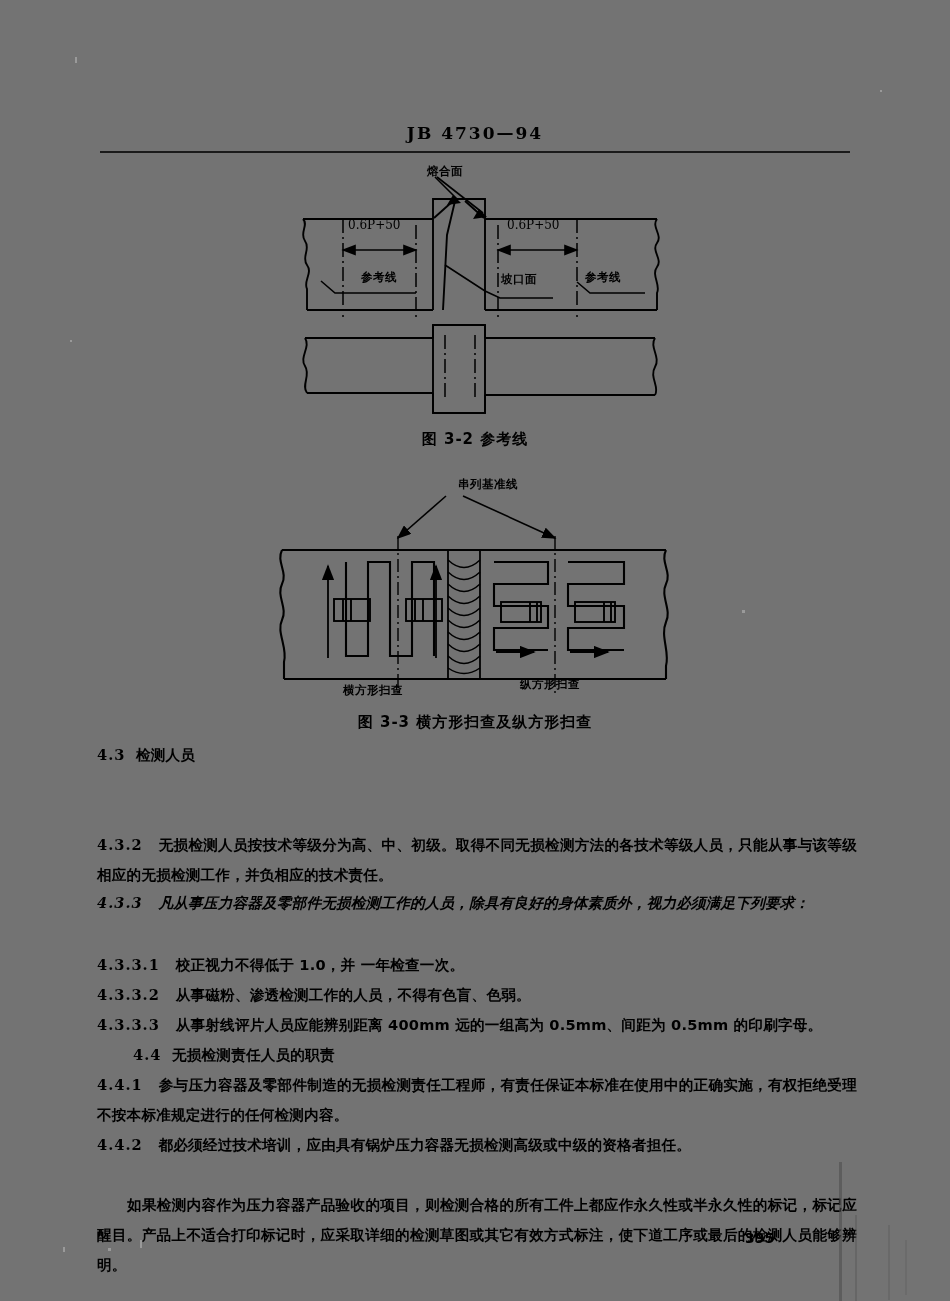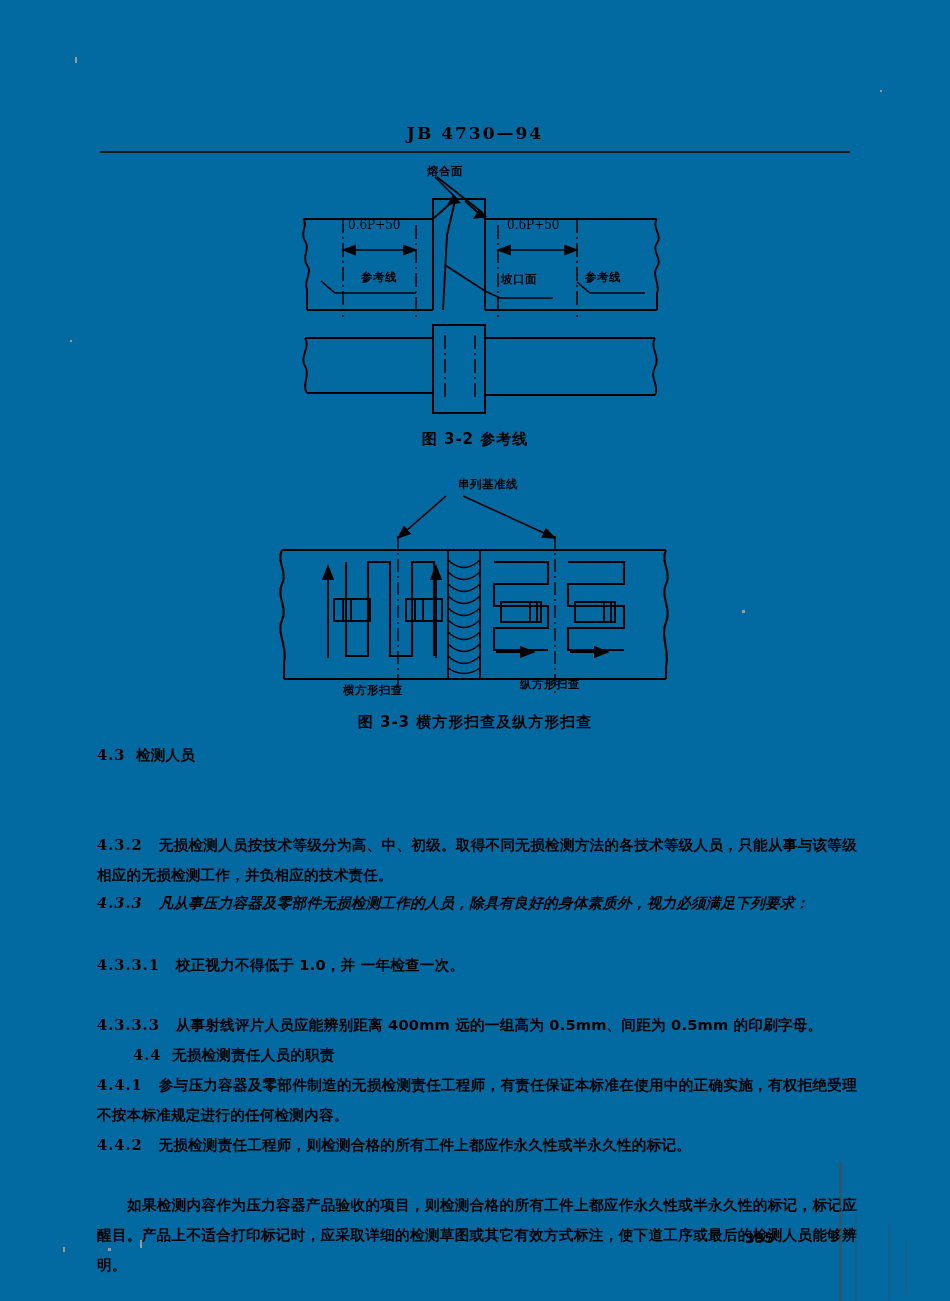--- a/index.html
+++ b/index.html
@@ -8,21 +8,21 @@
     background: #ffffff;
   }
   body {
     font-family: "DejaVu Sans", "Liberation Sans", sans-serif;
     color: #000000;
   }
   #page {
     position: relative;
     width: 950px;
     height: 1301px;
-    background: #0369a1;
+    background: #737373;
     overflow: hidden;
   }
 
   
   .header-title {
     position: absolute;
     left: 0;
     top: 123px;
     width: 950px;
     text-align: center;
@@ -315,35 +315,38 @@
   </div>
 
   <div class="body-text" style="top:888px;font-style:italic;">
     <span class="num">4.3.3</span>&nbsp;&nbsp;&nbsp;<span>凡从事压力容器及零部件无损检测工作的人员，除具有良好的身体素质外，视力必须满足下列要求：</span>
   </div>
 
   <div class="body-text" style="top:950px;">
     <span class="num">4.3.3.1</span>&nbsp;&nbsp;&nbsp;<span>校正视力不得低于 1.0，并 一年检查一次。</span>
   </div>
 
+  <div class="body-text" style="top:980px;">
+    <span class="num">4.3.3.2</span>&nbsp;&nbsp;&nbsp;<span>从事磁粉、渗透检测工作的人员，不得有色盲、色弱。</span>
+  </div>
 
   <div class="body-text" style="top:1010px;">
     <span class="num">4.3.3.3</span>&nbsp;&nbsp;&nbsp;<span>从事射线评片人员应能辨别距离 400mm 远的一组高为 0.5mm、间距为 0.5mm 的印刷字母。</span>
   </div>
 
   <div class="body-text" style="top:1040px;margin-left:36px;">
     <span class="num">4.4</span>&nbsp;&nbsp;<span>无损检测责任人员的职责</span>
   </div>
 
   <div class="body-text" style="top:1070px;">
     <span class="num">4.4.1</span>&nbsp;&nbsp;&nbsp;<span>参与压力容器及零部件制造的无损检测责任工程师，有责任保证本标准在使用中的正确实施，有权拒绝受理不按本标准规定进行的任何检测内容。</span>
   </div>
 
   <div class="body-text" style="top:1130px;">
-    <span class="num">4.4.2</span>&nbsp;&nbsp;&nbsp;<span>无损检测责任工程师，则检测合格的所有工件上都应作永久性或半永久性的标记。</span>
+    <span class="num">4.4.2</span>&nbsp;&nbsp;&nbsp;<span>都必须经过技术培训，应由具有锅炉压力容器无损检测高级或中级的资格者担任。</span>
   </div>
 
 
   <div class="body-text" style="top:1190px; text-indent:30px;">
     <span>如果检测内容作为压力容器产品验收的项目，则检测合格的所有工件上都应作永久性或半永久性的标记，标记应醒目。产品上不适合打印标记时，应采取详细的检测草图或其它有效方式标注，使下道工序或最后的检测人员能够辨明。</span>
   </div>
 
   <div class="page-number">395</div>
 
   <div class="speck" style="left:75px;  top:57px;  width:2px; height:6px;"></div>

